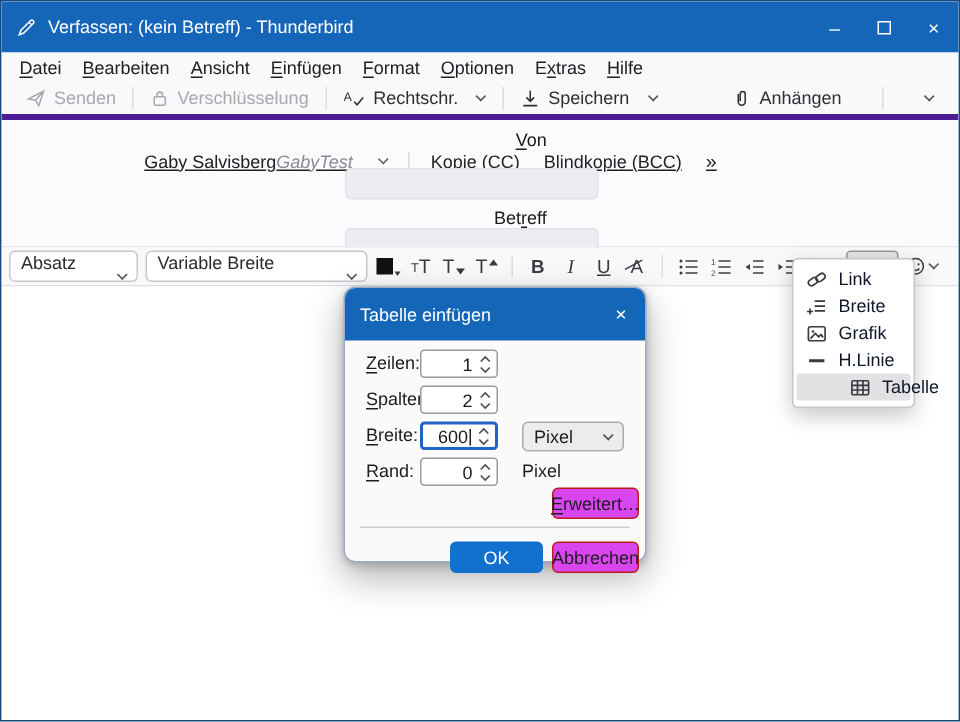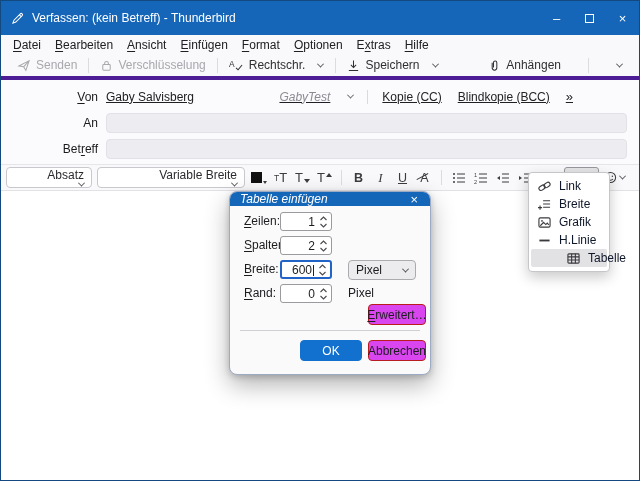--- a/index.html
+++ b/index.html
@@ -24,34 +24,34 @@
   .tbtn { display:flex; align-items:center; gap:5px; padding:2px 4px; color:#2f2f33; }
   .tbtn.disabled { color:#a8a8ad; }
   .tsep { width:1px; height:15px; background:#dcdce0; margin:0 3px; flex:none; }
   .chev { display:inline-block; width:5px; height:5px; border-right:1.2px solid currentColor; border-bottom:1.2px solid currentColor; transform:rotate(45deg) translate(-1px,-1px); }
   .chevbtn { color:#55555a; padding:2px 5px; display:flex; align-items:center; }
   .attach-group { margin-left:auto; display:flex; align-items:center; gap:20px; }
   svg.ic { display:block; }
 
   
   .addressing { flex:none; padding-top:6px; border-bottom:1px solid #e6e6ea; background:#fbfbfd; }
-  .arow { display:flex; align-items:center; height:21px; margin-bottom:5px; }
+  .arow { display:flex; align-items:center; height:21px; margin-bottom:5px;flex-direction:column; }
   .alabel { width:97px; text-align:right; margin-right:8px; flex:none; color:#1a1a1d; }
   .von-content { display:flex; align-items:center; flex:1; padding-right:66px;text-decoration:underline; }
   .identity-group { margin-left:auto; display:flex; align-items:center; color:#8b8b92; }
   .identity { font-style:italic; }
   .identity-group .chev { margin-left:18px; color:#66666c; }
   .vsep { width:1px; height:14px; background:#d9d9de; margin:0 14px; }
   .cc-btn, .bcc-btn { margin-right:16px; color:#232327; }
   .more-btn { color:#232327; font-size:13px; }
   .field { flex:1; margin-right:12px; height:20px; background:#ededf1; border:1px solid #e2e2e6; border-radius:4px; font:inherit; outline:none; padding:0 6px; }
 
   
   .formatbar { height:26px; flex:none; display:flex; align-items:center; padding:0 5px; gap:5px; border-bottom:1px solid #e2e2e6; background:#f9f9fb; }
-  .fselect { height:21px; border:1px solid #c8c8cd; border-radius:4px; background:#fff; display:flex; align-items:flex-end; padding:0 7px; color:#2b2b2f;flex-direction:column; }
+  .fselect { height:21px; border:1px solid #c8c8cd; border-radius:4px; background:#fff; display:flex; align-items:flex-start; padding:0 7px; color:#2b2b2f;flex-direction:column; }
   .fselect .chev { margin-left:auto; color:#55555a; }
   .fsel-para { width:86px; }
   .fsel-font { width:148px; }
   .ibtn { height:21px; min-width:17px; display:flex; align-items:center; justify-content:center; color:#3c3c40; font-size:12.5px; position:relative; }
   .ibtn.pressed { background:#e5e5e8; border:1px solid #97979d; border-radius:3px; padding:0 4px; gap:3px; }
   .ibtn .chev { color:#55555a; margin-left:3px; }
   .swatch { width:11px; height:11px; background:#111; display:inline-block; }
   .bold-ic { font-weight:bold; }
   .italic-ic { font-style:italic; font-family:"Liberation Serif","DejaVu Serif",serif; font-size:13px; }
   .under-ic { text-decoration:underline; }
@@ -66,21 +66,21 @@
   .editor { flex:1; background:#fff; }
 
   
   .insert-menu { position:absolute; left:527px; top:171px; width:82px; background:#fff; border:1px solid #c6c6ca; border-radius:4px; box-shadow:0 5px 14px rgba(0,0,0,.22); padding:4px 0; z-index:20; }
   .imenu-item { height:18px; display:flex; align-items:center; gap:8px; padding:0 6px 0 7px; margin:0 2px; color:#0f172a; }
   .imenu-item.highlight { background:#e2e2e5; border-radius:2px;padding-left:36px; }
   .imenu-item svg { flex:none; stroke:#3a3a3e; }
 
   
   .dialog { position:absolute; left:228px; top:190px; width:202px; height:184px; background:#fafafb; border:1px solid #9caac4; border-radius:8px; box-shadow:0 10px 24px rgba(0,0,0,.30), 0 2px 6px rgba(0,0,0,.18); z-index:30; }
-  .dlg-title { height:14px; background:#1467b8; border-radius:7px 7px 0 0; color:#fff; display:flex; align-items:center; padding:0 8px 0 10px;font-style:italic; }
+  .dlg-title { height:35px; background:#1467b8; border-radius:7px 7px 0 0; color:#fff; display:flex; align-items:center; padding:0 8px 0 10px; }
   .dlg-close { margin-left:auto; color:#fff; font-size:13px; width:16px; text-align:center; }
   .dlg-body { position:relative; height:161px; font-size:12px; color:#1c1c1f; }
   .dlg-label { position:absolute; left:14px; }
   .spinfield { position:absolute; left:50px; width:52px; height:19px; background:#fff; border:1px solid #9a9a9f; border-radius:3px; display:flex; align-items:center; }
   .spinfield .val { flex:1; text-align:right; padding-right:1px; }
   .spinfield.focused { border:2px solid #2263c8; }
   .caret { display:inline-block; width:1px; height:11px; background:#222; margin-left:1px; vertical-align:-2px; }
   .spin { width:15px; flex:none; display:flex; align-items:center; justify-content:center; }
   .unit-select { position:absolute; left:118px; width:68px; height:20px; background:#ececee; border:1px solid #ababaf; border-radius:4px; display:flex; align-items:center; padding:0 7px; }
   .unit-select .chev { margin-left:auto; color:#4c4c50; }
@@ -196,21 +196,20 @@
           <span class="identity">GabyTest</span>
           <span class="chev"></span>
         </div>
         <div class="vsep"></div>
         <span class="cc-btn">Kopie (CC)</span>
         <span class="bcc-btn">Blindkopie (BCC)</span>
         <span class="more-btn">»</span>
       </div>
     </div>
     <div class="arow">
-      <div class="alabel">An</div>
       <input class="field" style="">
     </div>
     <div class="arow">
       <div class="alabel"><span>Bet</span><span class="k">r</span><span>eff</span></div>
       <input class="field" style="">
     </div>
   </div>
 
   <div class="formatbar">
     <div class="fselect fsel-para">

